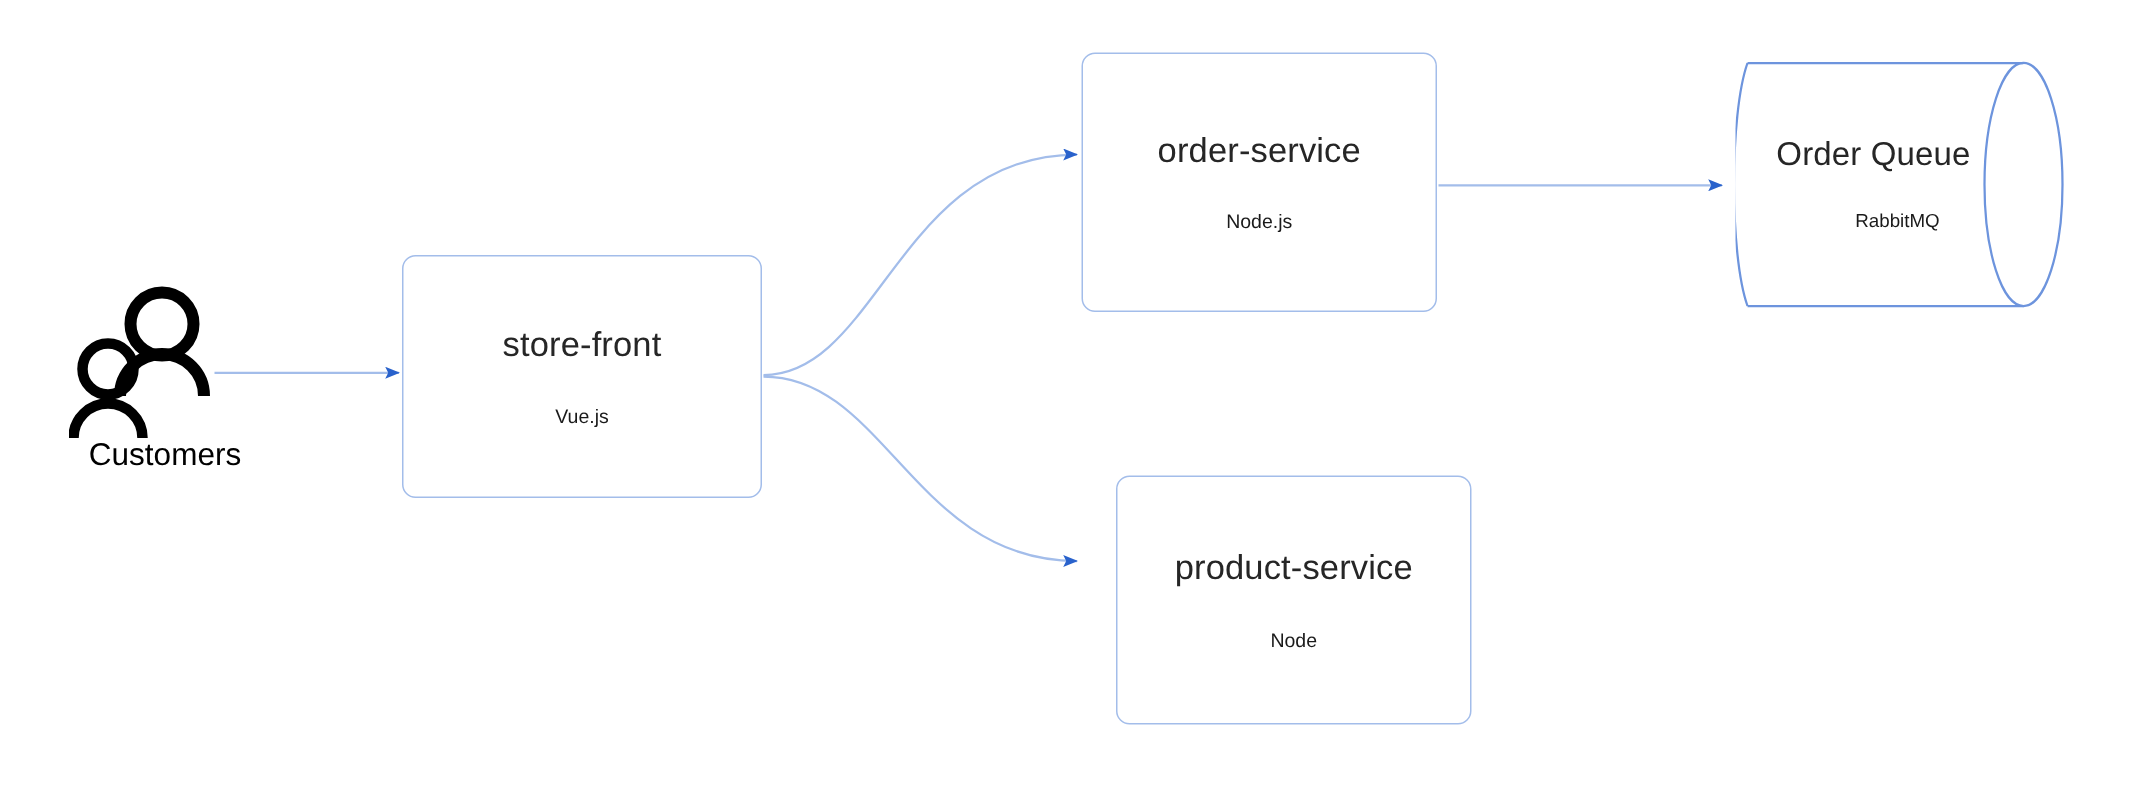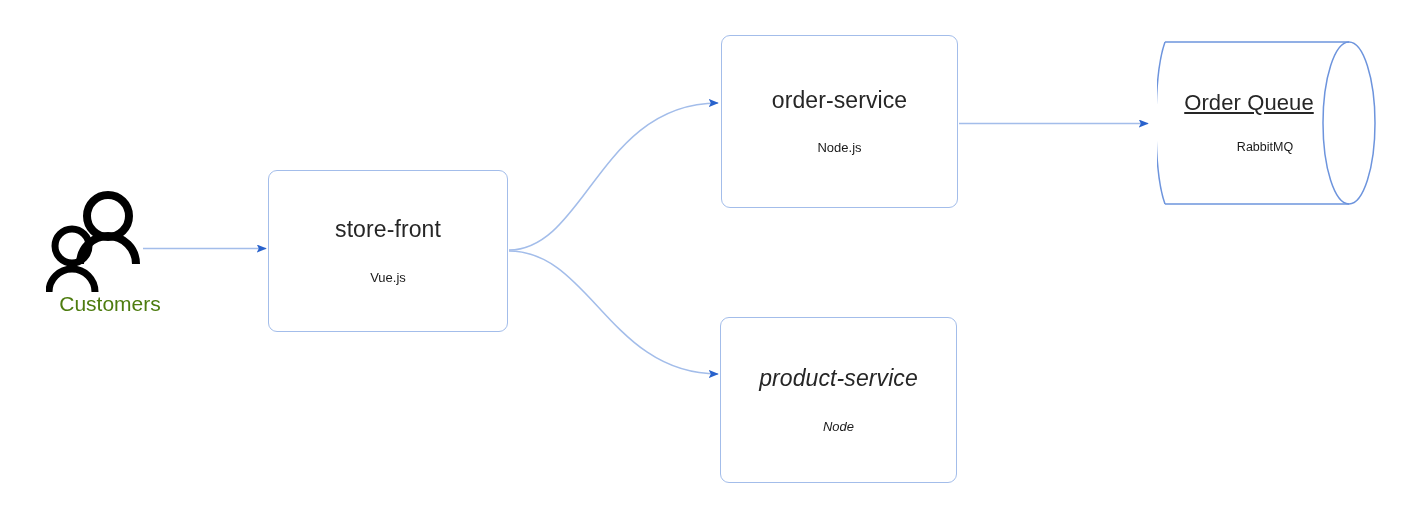--- a/index.html
+++ b/index.html
@@ -50,21 +50,21 @@
   .node-subtitle {
     color: #1a1a1a;
     font-size: 13px;
     line-height: 1.1;
     white-space: nowrap;
     margin-top: 28px;
   }
 
   #node-store-front { left: 268px; top: 170px; width: 240px; height: 162px; }
   #node-order-service { left: 721px; top: 35px; width: 237px; height: 173px; }
-  #node-product-service { left: 720px; top: 317px; width: 237px; height: 166px; font-style: italic; }
+  #node-product-service { left: 744px; top: 317px; width: 237px; height: 166px; }
 
   
   #node-order-queue {
     position: absolute;
     left: 1157px;
     top: 36px;
     width: 220px;
     height: 174px;
   }
   #node-order-queue .cyl-svg {
@@ -78,21 +78,21 @@
     position: absolute;
     left: 8px;
     top: 0;
     width: 168px;
     height: 174px;
     display: flex;
     flex-direction: column;
     align-items: center;
     justify-content: center;
   }
-  #node-order-queue .node-title { font-size: 22px; text-decoration: underline; }
+  #node-order-queue .node-title { font-size: 22px; }
   #node-order-queue .node-subtitle { font-size: 12.5px; margin-top: 26px; padding-left: 32px; }
 
   
   #actor-customers {
     position: absolute;
     left: 40px;
     top: 188px;
     width: 140px;
     height: 145px;
   }
@@ -102,21 +102,21 @@
     top: 0;
     width: 104px;
     height: 106px;
   }
   #actor-customers .actor-label {
     position: absolute;
     left: 0;
     top: 104px;
     width: 140px;
     text-align: center;
-    color: #4d7c0f;
+    color: #000000;
     font-size: 21px;
     white-space: nowrap;
   }
 </style>
 </head>
 <body>
 
 <div id="diagram-canvas">
 
   <svg id="edge-layer" viewBox="0 0 1424 525" xmlns="http://www.w3.org/2000/svg">

